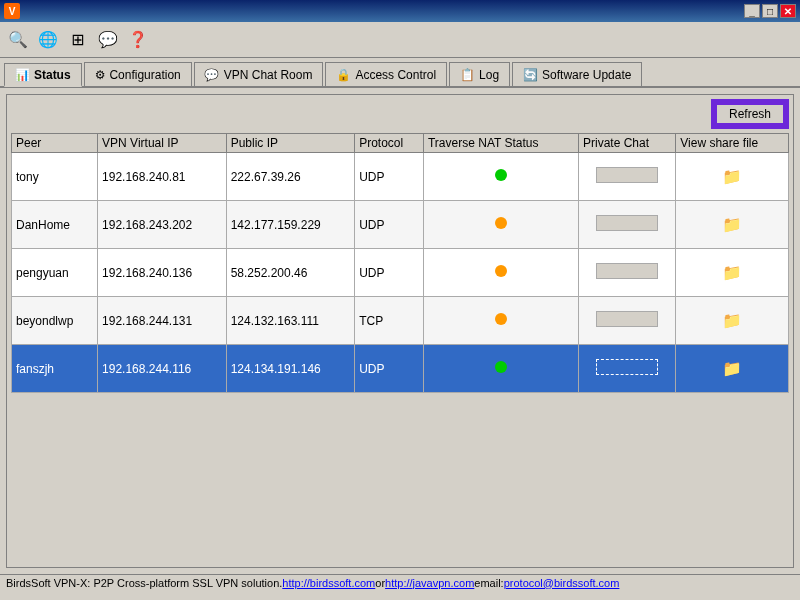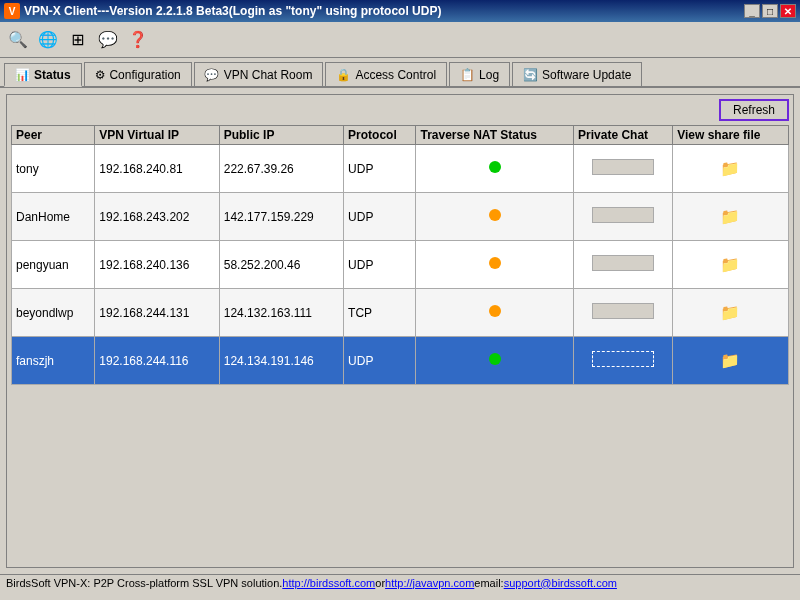--- a/index.html
+++ b/index.html
@@ -119,36 +119,36 @@
       padding: 4px;
     }
     #refresh-row {
       display: flex;
       justify-content: flex-end;
       margin-bottom: 4px;
     }
     #refresh-btn {
       padding: 2px 12px;
       background: #d4d0c8;
-      border: 2px solid #6d28d9;
+      border: 6px solid #6d28d9;
       cursor: pointer;
       font-size: 12px;
     }
     
     #peer-table {
       width: 100%;
       border-collapse: collapse;
       font-size: 12px;
     }
     #peer-table th {
       background: #d4d0c8;
       border: 1px solid #808080;
       padding: 2px 4px;
       text-align: left;
-      font-weight: bold;
+      font-weight: normal;
     }
     #peer-table td {
       border: 1px solid #aaa;
       padding: 14px 4px;
       height: 22px;
     }
     .row-highlight {
       background: #316ac5;
       color: white;
     }
@@ -182,21 +182,20 @@
       text-align: center;
       vertical-align: middle;
     }
   </style>
 </head>
 <body>
 
 <div id="title-bar">
   <div id="title-left">
     <div id="title-icon">V</div>
-    <span>VPN-X Client---Version 2.2.1.8 Beta3(Login as "tony" using protocol UDP)</span>
   </div>
   <div id="title-buttons">
     <div class="title-btn">_</div>
     <div class="title-btn">□</div>
     <div class="title-btn" style="background:#e81123;color:white;">✕</div>
   </div>
 </div>
 
 <div id="toolbar">
   <div class="toolbar-btn">🔍</div>
@@ -330,14 +329,14 @@
     </table>
   </div>
 </div>
 
 <div id="footer">
   <span>BirdsSoft VPN-X: P2P Cross-platform SSL VPN solution. </span>
   <a href="#">http://birdssoft.com</a>
   <span> or </span>
   <a href="#">http://javavpn.com</a>
   <span> email:</span>
-  <a href="#">support@birdssoft.com</a>
+  <a href="#">protocol@birdssoft.com</a>
 </div>
 
 </body></html>

